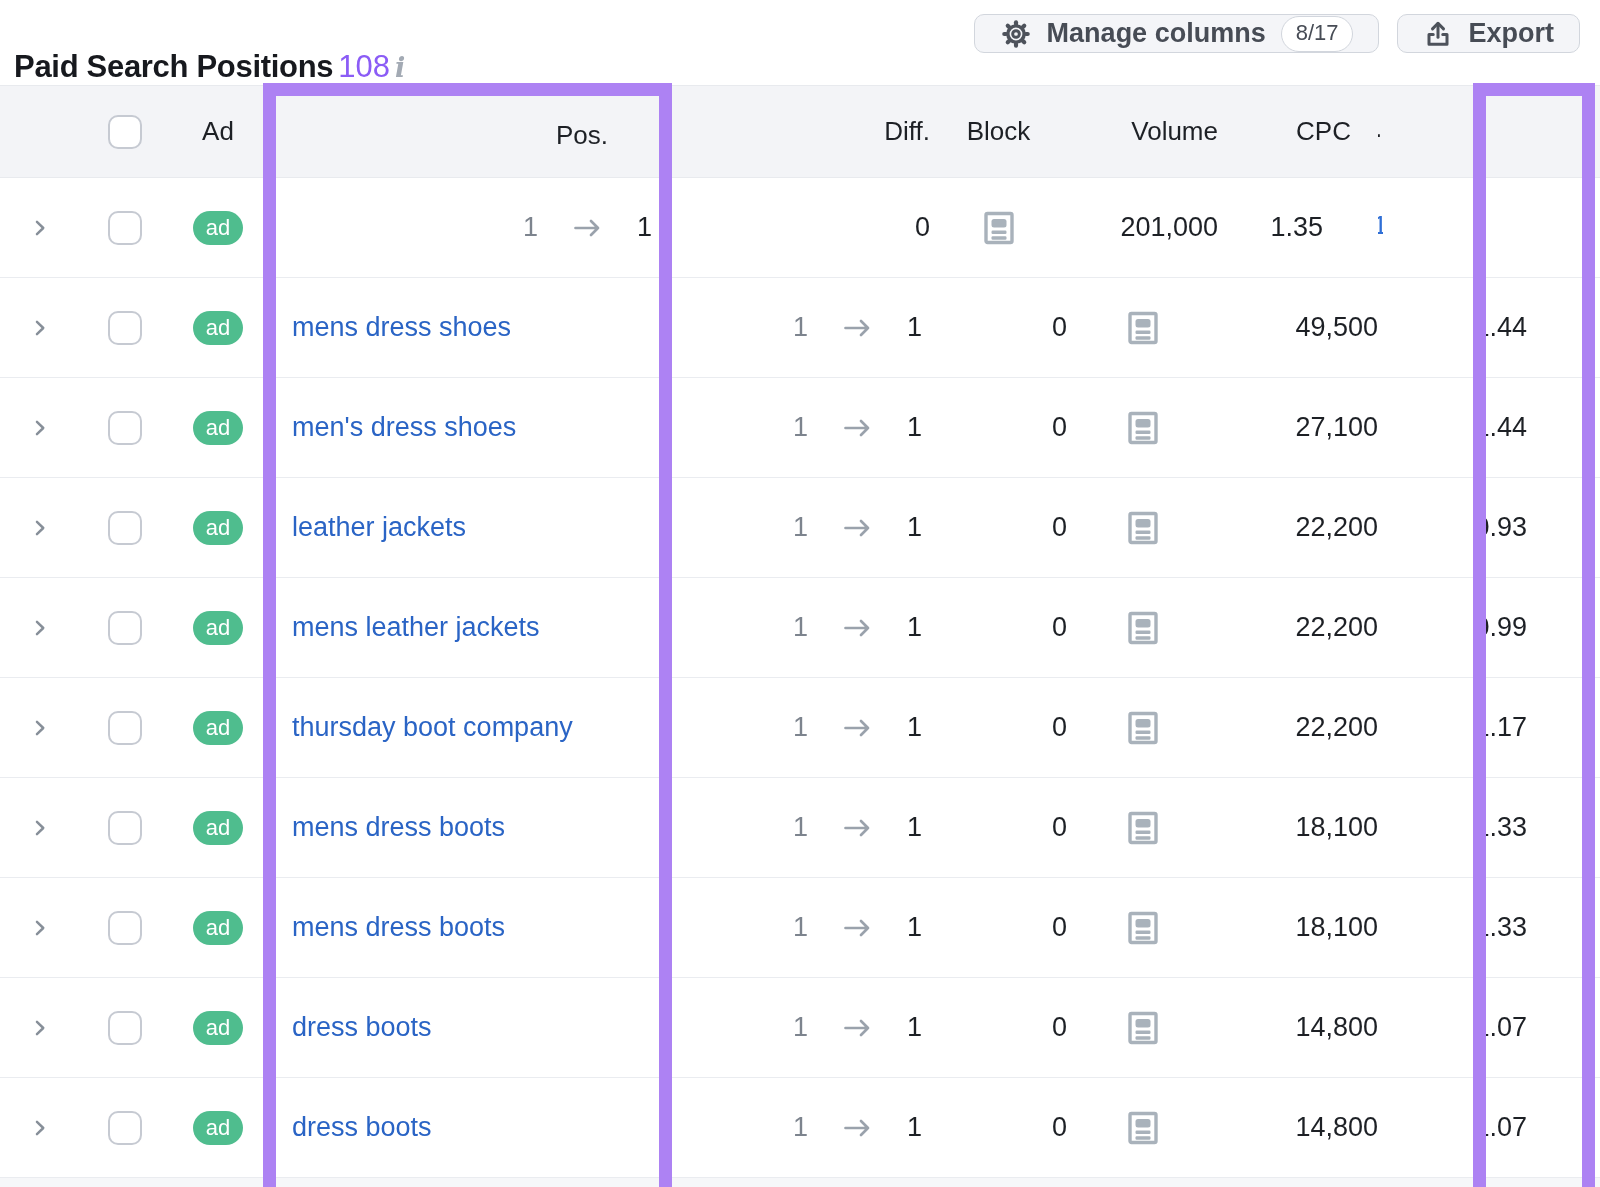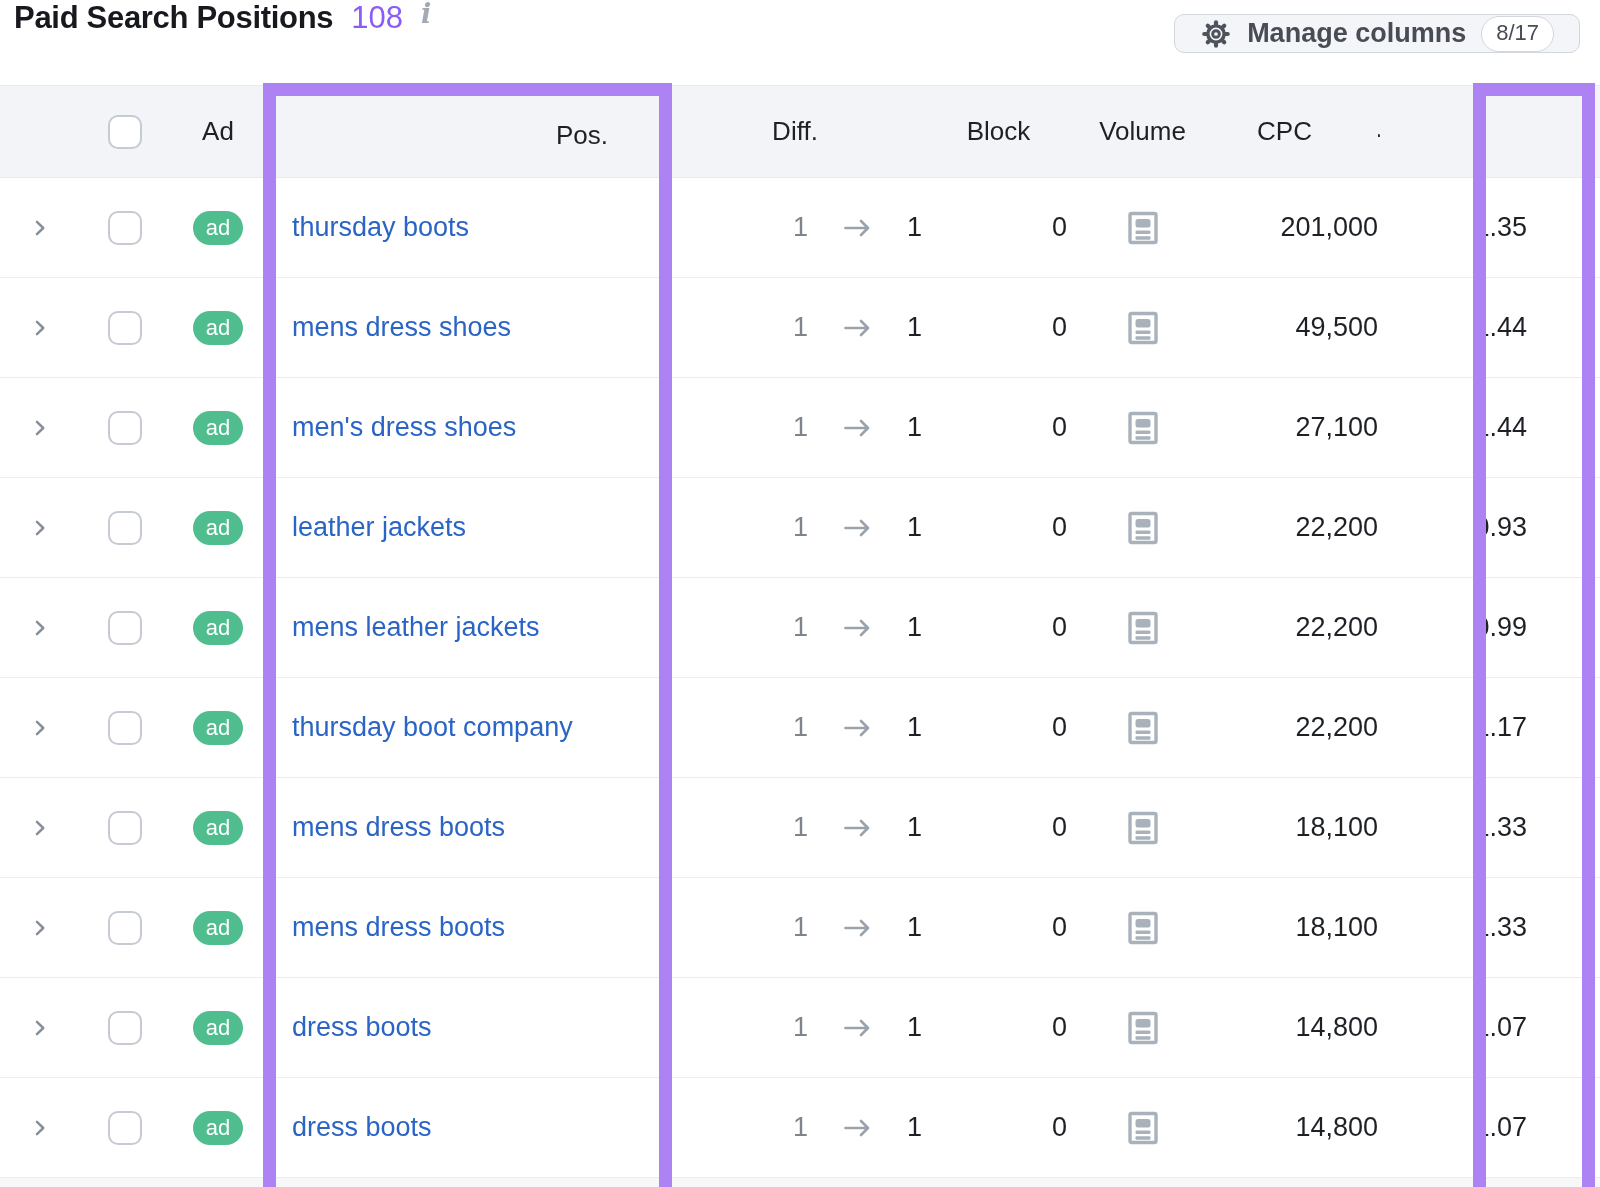--- a/index.html
+++ b/index.html
@@ -4,21 +4,21 @@
 <style>
   html, body { margin:0; padding:0; }
   body {
     width:1600px; height:1187px; overflow:hidden; position:relative;
     background:#ffffff; font-family:"Liberation Sans", sans-serif;
     color:#1d2025;
   }
 
   
   .topbar { position:relative; height:85px; background:#fff; }
-  .title-wrap { position:absolute; left:14px; top:0; height:85px; display:flex; align-items:flex-start; gap:18px; }
+  .title-wrap { position:absolute; left:14px; top:0; height:85px; display:flex; align-items:flex-end; gap:5px; }
   .page-title { font-size:31px; font-weight:700; color:#17191e; letter-spacing:-0.3px; }
   .result-count { font-size:31px; font-weight:400; color:#8b5cf6; }
   .info-icon { font-family:"DejaVu Serif", serif; font-style:italic; font-weight:700; font-size:27px; color:#a3aab4; transform:translateY(-2px); }
 
   .actions { position:absolute; top:14px; right:20px; display:flex; gap:18px; }
   .btn {
     box-sizing:border-box; height:39px; display:flex; align-items:center; gap:15px;
     padding:0 25px; background:#f4f5f8; border:1px solid #d2d6dd; border-radius:10px;
     font-size:27px; font-weight:600; color:#474c55; cursor:pointer; white-space:nowrap;
   }
@@ -51,21 +51,21 @@
     width:50px; height:34px; border-radius:17px; background:#4fbd8e; color:#fff;
     font-size:22px; display:flex; align-items:center; justify-content:center;
   }
   .c-kw { padding-left:16px; overflow:hidden; white-space:nowrap; }
   .kw-link { font-size:27px; color:#2a64c5; text-decoration:none; cursor:pointer; }
   .c-pos { display:flex; justify-content:flex-end; align-items:center; gap:35px; padding-right:8px; }
   .th-pos { text-align:right; padding-right:52px;margin-top:8px; }
   .pos-from { font-size:27px; color:#7d848e; }
   .pos-to { font-size:27px; color:#1d2025; }
   .num-right { text-align:right; font-size:27px; color:#1d2025; }
-  .th-right { text-align:center; }
+  .th-right { text-align:right; }
   .c-block { display:flex; justify-content:center; align-items:center; }
   .block-icon { display:flex; cursor:pointer; }
   .c-cpc { padding-right:55px; }
   .th-cpc { padding-right:27px; }
   .c-sliver { overflow:hidden; }
   .sliver-text { display:inline-block; width:5px; overflow:hidden; white-space:nowrap; font-size:26px; color:#2f6fd6; text-indent:-5px; }
   .thead .sliver-text { color:#1d2025; text-indent:-3px; }
   .chev { display:flex; cursor:pointer; }
 
   
@@ -98,20 +98,30 @@
                 <line x1="17.2" y1="6.8" x2="18.2" y2="5.8"></line>
             </g>
             <circle cx="12" cy="12" r="6.1" stroke-width="2.6"></circle>
             <circle cx="12" cy="12" r="2.5" stroke-width="2.2"></circle>
           </g>
         </svg>
       </span>
       <span>Manage columns</span>
       <span class="count-pill">8/17</span>
     </div>
+    <div class="btn">
+      <span style="display:flex;">
+        <svg width="30" height="32" viewBox="0 0 24 24" fill="none" stroke="#4d525b" stroke-width="2.4" stroke-linecap="round" stroke-linejoin="round">
+          <line x1="12" y1="14.5" x2="12" y2="3.6"></line>
+          <polyline points="7.6,7.9 12,3.4 16.4,7.9"></polyline>
+          <path d="M8.2 12.3 H4.8 V20.2 H19.2 V12.3 H15.8"></path>
+        </svg>
+      </span>
+      <span>Export</span>
+    </div>
   </div>
 </div>
 
 <div class="thead grid-row">
   <div class="c-exp"></div>
   <div class="c-check">
     <span class="checkbox"></span>
   </div>
   <div class="th-center">Ad</div>
   <div class="th-pos">Pos.</div>
@@ -132,23 +142,20 @@
           <path d="M5.3 2.6 L10.9 8 L5.3 13.4" stroke="#878f99" stroke-width="2.2" fill="none" stroke-linecap="round" stroke-linejoin="round"></path>
         </svg>
       </span>
     </div>
     <div class="c-check">
       <span class="checkbox"></span>
     </div>
     <div class="c-ad">
       <span class="ad-badge">ad</span>
     </div>
-    <div class="c-kw">
-      <a class="kw-link">thursday boots</a>
-    </div>
     <div class="c-pos">
       <span class="pos-from">1</span>
       <span style="display:flex;">
         <svg width="29" height="20" viewBox="0 0 29 20">
           <path d="M2.5 10 H25 M18 3 L25 10 L18 17" stroke="#9aa2ac" stroke-width="2.7" fill="none" stroke-linecap="round" stroke-linejoin="round"></path>
         </svg>
       </span>
       <span class="pos-to">1</span>
     </div>
     <div class="num-right c-diff">0</div>

